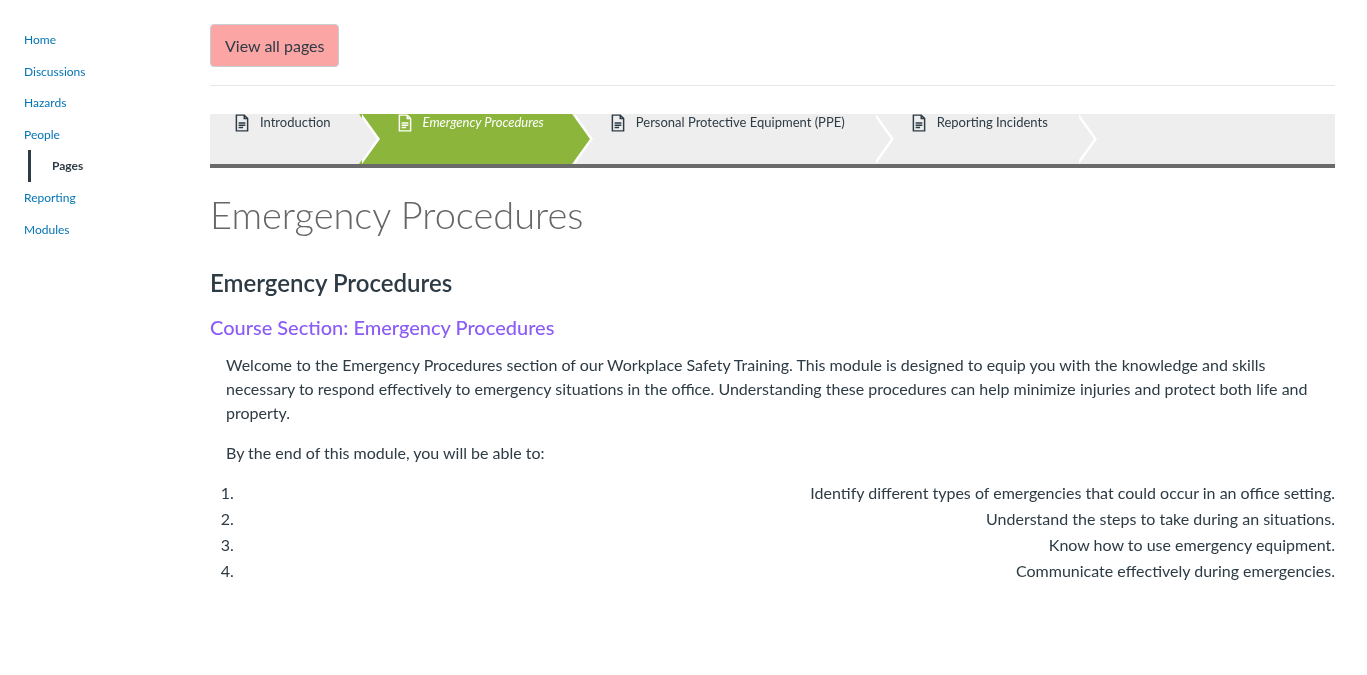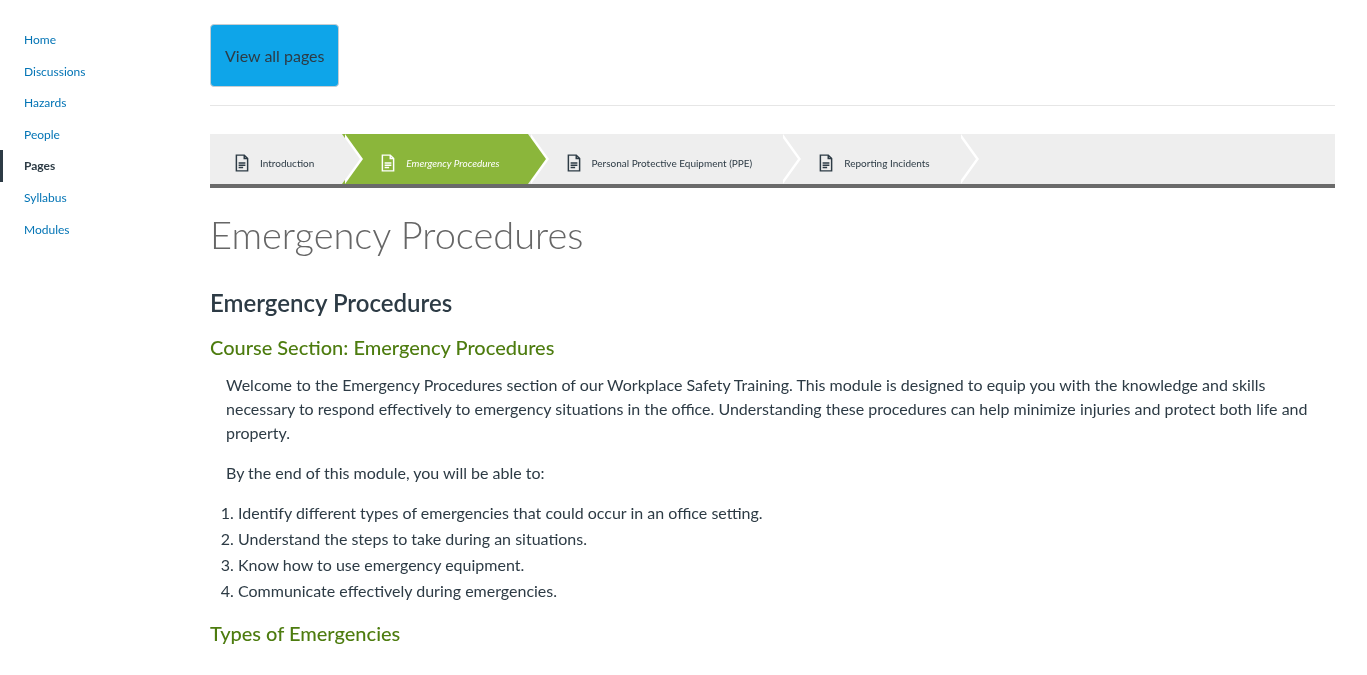--- a/index.html
+++ b/index.html
@@ -31,32 +31,33 @@
       color: #0374b5;
       text-decoration: none;
       font-size: 12px;
       line-height: 1.3;
     }
     .sidebar-nav a.active {
       color: #2d3b45;
       font-weight: 700;
       border-left: 3px solid #2d3b45;
       padding-left: 21px;
+      margin-left: 28px;
     }
     .main {
       flex: 1;
       padding: 24px 32px 24px 18px;
       max-width: calc(100% - 192px);
       overflow: hidden;
     }
     .view-all-btn {
-      background: #0ea5e9;
+      background: #fca5a5;
       border: 1px solid #c7cdd1;
       border-radius: 4px;
-      padding: 21px 14px;
+      padding: 11px 14px;
       font-size: 16px;
       color: #2d3b45;
       cursor: pointer;
       font-family: inherit;
     }
     hr.divider {
       border: none;
       border-top: 1px solid #e6e6e6;
       margin: 18px 0 28px 0;
     }
@@ -69,27 +70,27 @@
       background: #eeeeee;
       height: 54px;
     }
     .breadcrumb {
       display: flex;
       height: 50px;
     }
     .crumb {
       position: relative;
       display: inline-flex;
-      align-items: center;
+      align-items: flex-start;
       padding: 0 28px 0 38px;
       height: 58px;
       background: #eeeeee;
       color: #2d3b45;
       text-decoration: none;
-      font-size: 10px;
+      font-size: 13px;
       cursor: pointer;
     }
     .crumb:first-child {
       padding-left: 24px;
     }
     .crumb::after {
       content: "";
       position: absolute;
       right: -18px;
       top: 0;
@@ -134,30 +135,31 @@
     .content h2 {
       font-size: 24px;
       font-weight: 600;
       margin: 0 0 18px 0;
       color: #2d3b45;
     }
     .content h3 {
       font-size: 20px;
       font-weight: 500;
       margin: 18px 0 14px 0;
-      color: #4d7c0f;
+      color: #8b5cf6;
     }
     .content p {
       margin: 0 0 16px 16px;
       line-height: 1.5;
       color: #2d3b45;
     }
     .content ol {
       margin: 0 0 16px 0;
       padding-left: 28px;
+      text-align: right;
     }
     .content ol li {
       line-height: 1.5;
       margin-bottom: 2px;
       color: #2d3b45;
     }
     svg.doc-svg {
       width: 16px;
       height: 18px;
     }
@@ -176,21 +178,21 @@
     <li>
         <a href="#">Hazards</a>
       </li>
     <li>
         <a href="#">People</a>
       </li>
     <li>
         <a href="#" class="active">Pages</a>
       </li>
     <li>
-        <a href="#">Syllabus</a>
+        <a href="#">Reporting</a>
       </li>
     <li>
         <a href="#">Modules</a>
       </li>
   </ul>
 </nav>
 
 <main class="main">
 
   <button class="view-all-btn">View all pages</button>
@@ -250,16 +252,15 @@
     <p>Welcome to the Emergency Procedures section of our Workplace Safety Training. This module is designed to equip you with the knowledge and skills necessary to respond effectively to emergency situations in the office. Understanding these procedures can help minimize injuries and protect both life and property.</p>
 
     <p>By the end of this module, you will be able to:</p>
     <ol>
       <li>Identify different types of emergencies that could occur in an office setting.</li>
       <li>Understand the steps to take during an situations.</li>
       <li>Know how to use emergency equipment.</li>
       <li>Communicate effectively during emergencies.</li>
     </ol>
 
-    <h3>Types of Emergencies</h3>
   </div>
 
 </main>
 
 </body></html>

